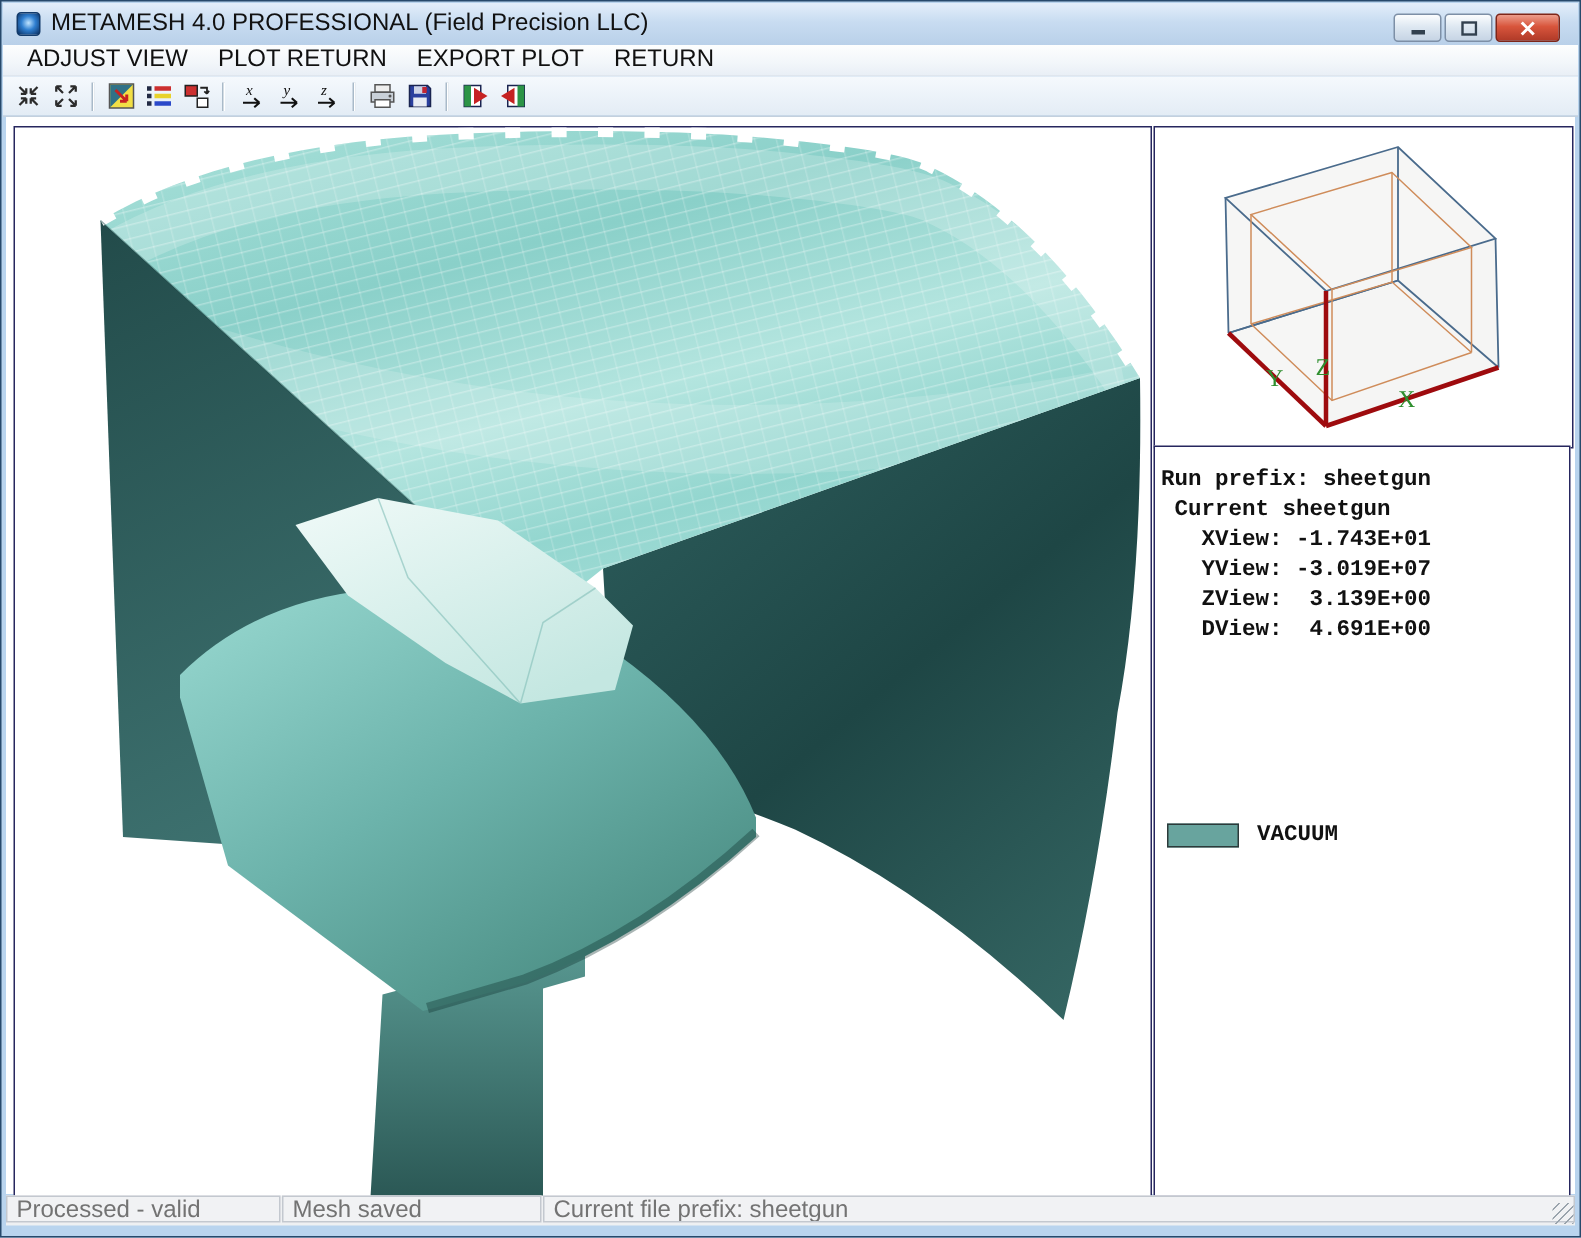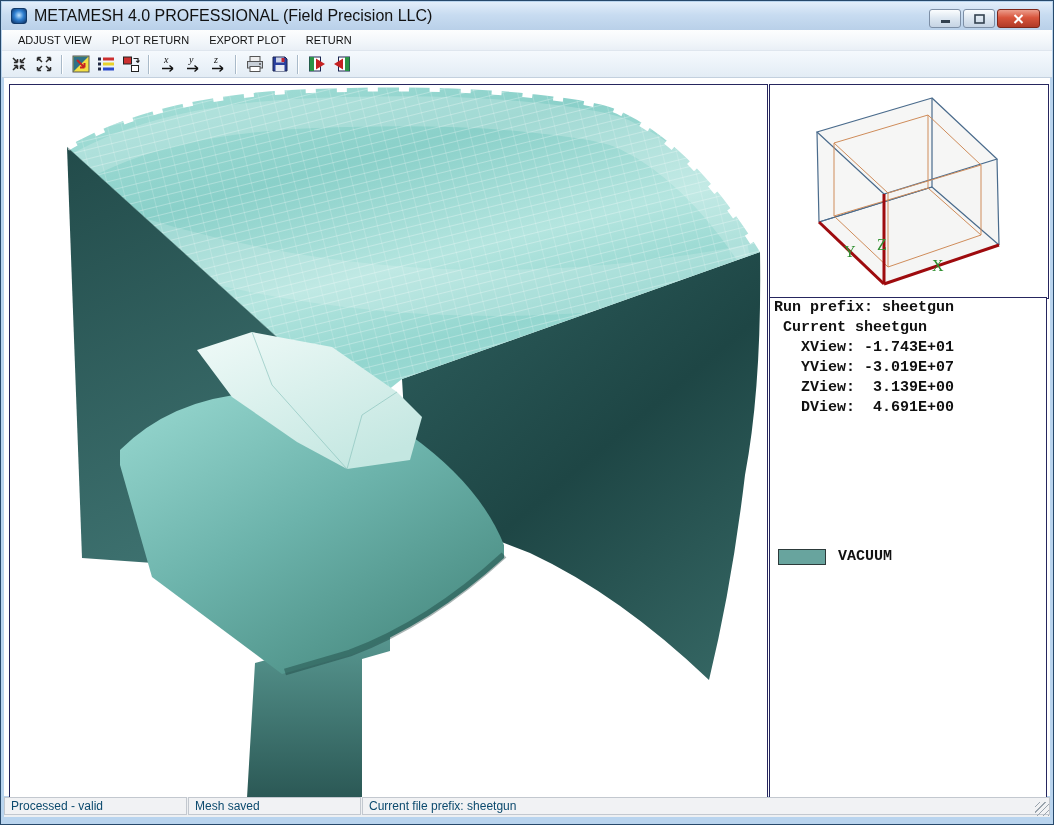--- a/index.html
+++ b/index.html
@@ -17,45 +17,45 @@
     display:flex;align-items:center;justify-content:center;
     background:linear-gradient(#fbfdfe,#dde7f1 48%,#c6d4e4);}
   .wbtn.minb,.wbtn.maxb{width:32px;}
   .wbtn.closeb{width:43px;border-color:#7e2619;background:linear-gradient(#eb9c8b,#d4553d 45%,#b83а? );}
   .wbtn.closeb{background:linear-gradient(#ec9d8c,#d8553c 45%,#b03a28);}
   .glyph-min{width:9px;height:3px;background:#33414f;margin-top:6px;}
   
   .menubar{position:absolute;left:1px;right:1px;top:29px;height:21px;
     background:linear-gradient(#fdfefe,#f2f6fa 60%,#e9eff6);border-bottom:1px solid #dfe6ee;
     display:flex;align-items:center;padding-left:6px;box-sizing:border-box;}
-  .menu-item{font-size:11px;color:#111;padding:2px 10px;cursor:default;}
+  .menu-item{font-size:16px;color:#111;padding:2px 10px;cursor:default;}
   
   .toolbar{position:absolute;left:1px;right:1px;top:50px;height:27px;
     background:linear-gradient(#f5f9fd,#e3ecf5);border-bottom:1px solid #c3d0de;
     display:flex;align-items:center;padding-left:4px;box-sizing:border-box;}
   .tbtn{width:25px;height:23px;display:flex;align-items:center;justify-content:center;border-radius:2px;}
   .tsep{width:1px;height:19px;background:#a9bac9;border-right:1px solid #fff;margin:0 5px;}
   
   .workspace{position:absolute;left:3px;right:3px;top:77px;bottom:28px;background:#fff;}
   .plot-area{position:absolute;left:5px;top:6px;width:757px;height:714px;
     border:1px solid #26265e;background:#fff;box-sizing:content-box;}
   .cube-panel{position:absolute;left:765px;top:6px;width:278px;height:213px;
     border:1px solid #26265e;background:#fff;}
   .info-panel{position:absolute;left:765px;top:219px;width:278px;height:501px;
     border:1px solid #26265e;background:#fff;box-sizing:border-box;}
-  .info-lines{margin:0 0 0 4px;}
+  .info-lines{margin:12px 0 0 4px;}
   .info-line{font-family:"Liberation Mono",monospace;font-size:15px;font-weight:700;
     color:#111;line-height:20px;white-space:pre;}
   .legend-row{position:absolute;left:8px;top:250px;display:flex;align-items:center;justify-content:flex-end;}
   .legend-swatch{width:46px;height:14px;background:#68a49e;border:1px solid #2c3a3a;}
   .legend-label{font-family:"Liberation Mono",monospace;font-size:15px;font-weight:700;color:#111;margin-left:12px;}
   
   .statusbar{position:absolute;left:3px;right:3px;bottom:7px;height:20px;background:#eef0f2;}
   .scell{position:absolute;top:0;height:18px;border:1px solid #c3c8cf;background:#f1f2f4;
-    font-size:12px;color:#0c4a6e;line-height:17px;padding-left:6px;box-sizing:border-box;overflow:hidden;}
+    font-size:16px;color:#737373;line-height:17px;padding-left:6px;box-sizing:border-box;overflow:hidden;}
   .scell.c1{left:0;width:183px;}
   .scell.c2{left:184px;width:173px;}
   .scell.c3{left:358px;right:0;}
   .grip{position:absolute;right:1px;bottom:1px;width:14px;height:14px;
     background:repeating-linear-gradient(135deg,transparent 0 3px,#9aa4ad 3px 4px);}
   svg text{user-select:none;}
 </style>
 </head>
 <body>
 

